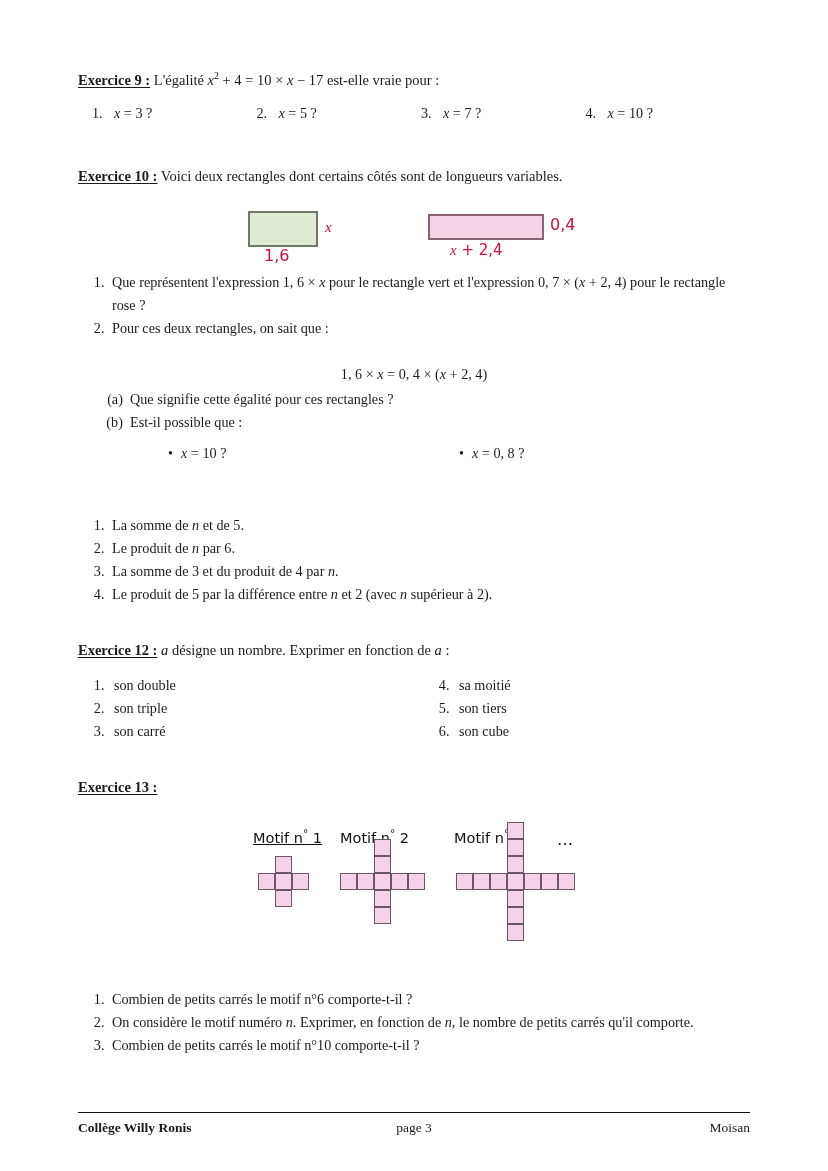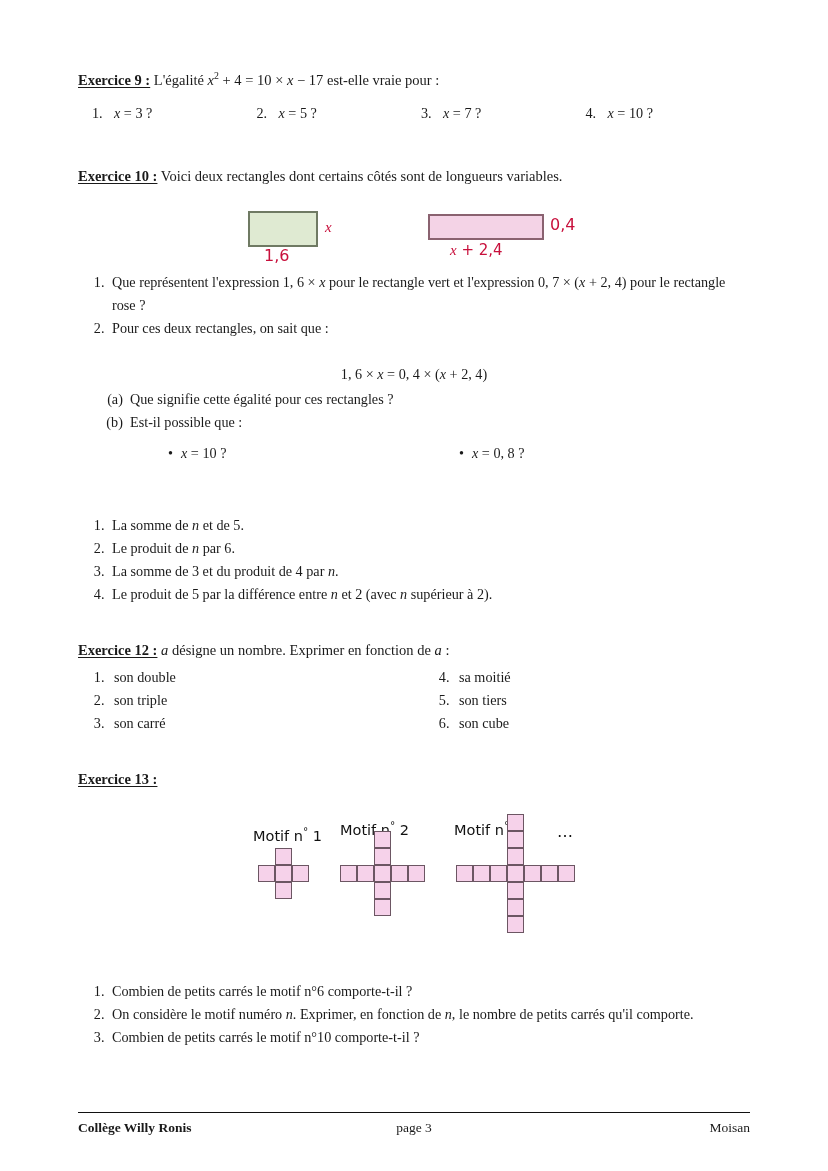--- a/index.html
+++ b/index.html
@@ -69,21 +69,21 @@
     padding-left: 14px;
   }
   .row4 > div {
     width: 25%;
     display: flex;
   }
   .row4 .num { width: 22px; flex: none; }
 
   .row2cols {
     display: flex;
-    margin-top: 5px;
+    margin-top: 13px;
     font-size: 14.2px;
     align-items: flex-end;
   }
   .row2cols > ol {
     width: 50%;
     margin: 0;
     padding-left: 30px;
     line-height: 1.62;
   }
   .row2cols > ol.second { padding-left: 48px; }
@@ -298,21 +298,21 @@
 
     <div class="sp-lg"></div>
 
     <div class="exo">
       <p class="exo-head">
         <span class="exo-tag">Exercice 13 :</span>
       </p>
 
       <div class="fig-motifs">
 
-        <div class="motif-label" style="left:175px; top:24px;"><span>Motif n</span><sup>°</sup><span> 1</span></div>
+        <div class="motif-label" style="left:175px; top:18px;text-decoration:underline;"><span>Motif n</span><sup>°</sup><span> 1</span></div>
         <div class="motif-label" style="left:262px; top:18px;"><span>Motif n</span><sup>°</sup><span> 2</span></div>
         <div class="motif-label" style="left:376px; top:18px;"><span>Motif n</span><sup>°</sup><span> 3</span></div>
         <div class="ellipsis" style="left:479px; top:18px;">…</div>
 
         <div class="motif-canvas" id="motif1" style="left: 180px; top: 44px; width: 51px; height: 51px;">
             <div class="sq" style="left: 17px; top: 0px;"></div>
             <div class="sq" style="left: 17px; top: 17px;"></div>
             <div class="sq" style="left: 17px; top: 34px;"></div>
             <div class="sq" style="left: 0px; top: 17px;"></div>
             <div class="sq" style="left: 34px; top: 17px;"></div>

